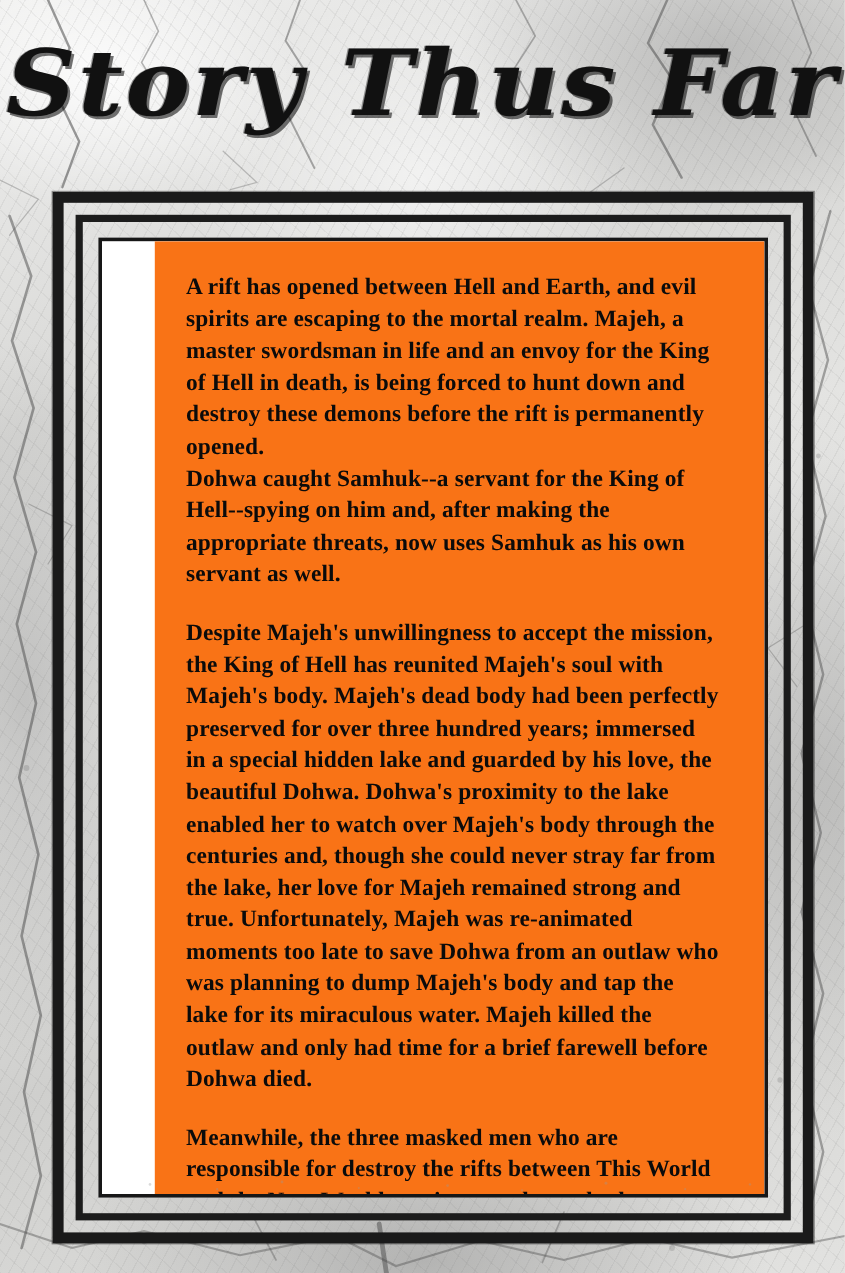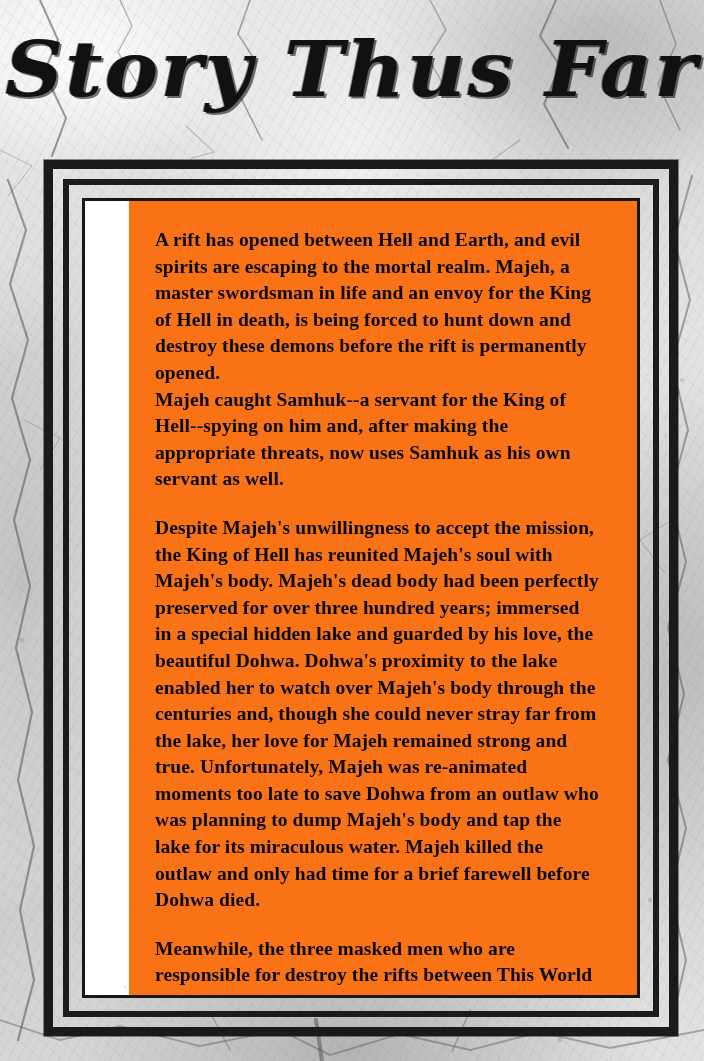--- a/index.html
+++ b/index.html
@@ -179,21 +179,21 @@
 
   <div class="title-wrap">
     <div class="title">Story Thus Far</div>
   </div>
 
   <div class="frame-outer">
     <div class="frame-mid">
       <div class="frame-inner">
         <div class="text-block">
           <p class="para tight">A rift has opened between Hell and Earth, and evil spirits are escaping to the mortal realm. Majeh, a master swordsman in life and an envoy for the King of Hell in death, is being forced to hunt down and destroy these demons before the rift is permanently opened.</p>
-          <p class="para">Majeh caught Samhuk--a servant for the King of Hell--spying on him and, after making the appropriate threats, now uses Samhuk as his own servant as well.</p>
+          <p class="para">Dohwa caught Samhuk--a servant for the King of Hell--spying on him and, after making the appropriate threats, now uses Samhuk as his own servant as well.</p>
           <p class="para">Despite Majeh's unwillingness to accept the mission, the King of Hell has reunited Majeh's soul with Majeh's body. Majeh's dead body had been perfectly preserved for over three hundred years; immersed in a special hidden lake and guarded by his love, the beautiful Dohwa. Dohwa's proximity to the lake enabled her to watch over Majeh's body through the centuries and, though she could never stray far from the lake, her love for Majeh remained strong and true. Unfortunately, Majeh was re-animated moments too late to save Dohwa from an outlaw who was planning to dump Majeh's body and tap the lake for its miraculous water. Majeh killed the outlaw and only had time for a brief farewell before Dohwa died.</p>
           <p class="para">Meanwhile, the three masked men who are responsible for destroy the rifts between This World and the Next World continue to plot and scheme. They know that Majeh has been assigned to hunt down the escaped spirits...and that the spirits must kill Majeh first!</p>
         </div>
         <svg class="speckles" width="600" height="30">
           <g fill="#9a9a9a">
             <circle cx="40" cy="22" r="1.1"></circle>
             <circle cx="96" cy="26" r="0.9"></circle>
             <circle cx="150" cy="20" r="1.2"></circle>
             <circle cx="214" cy="25" r="0.8"></circle>
             <circle cx="288" cy="23" r="1.1"></circle>

